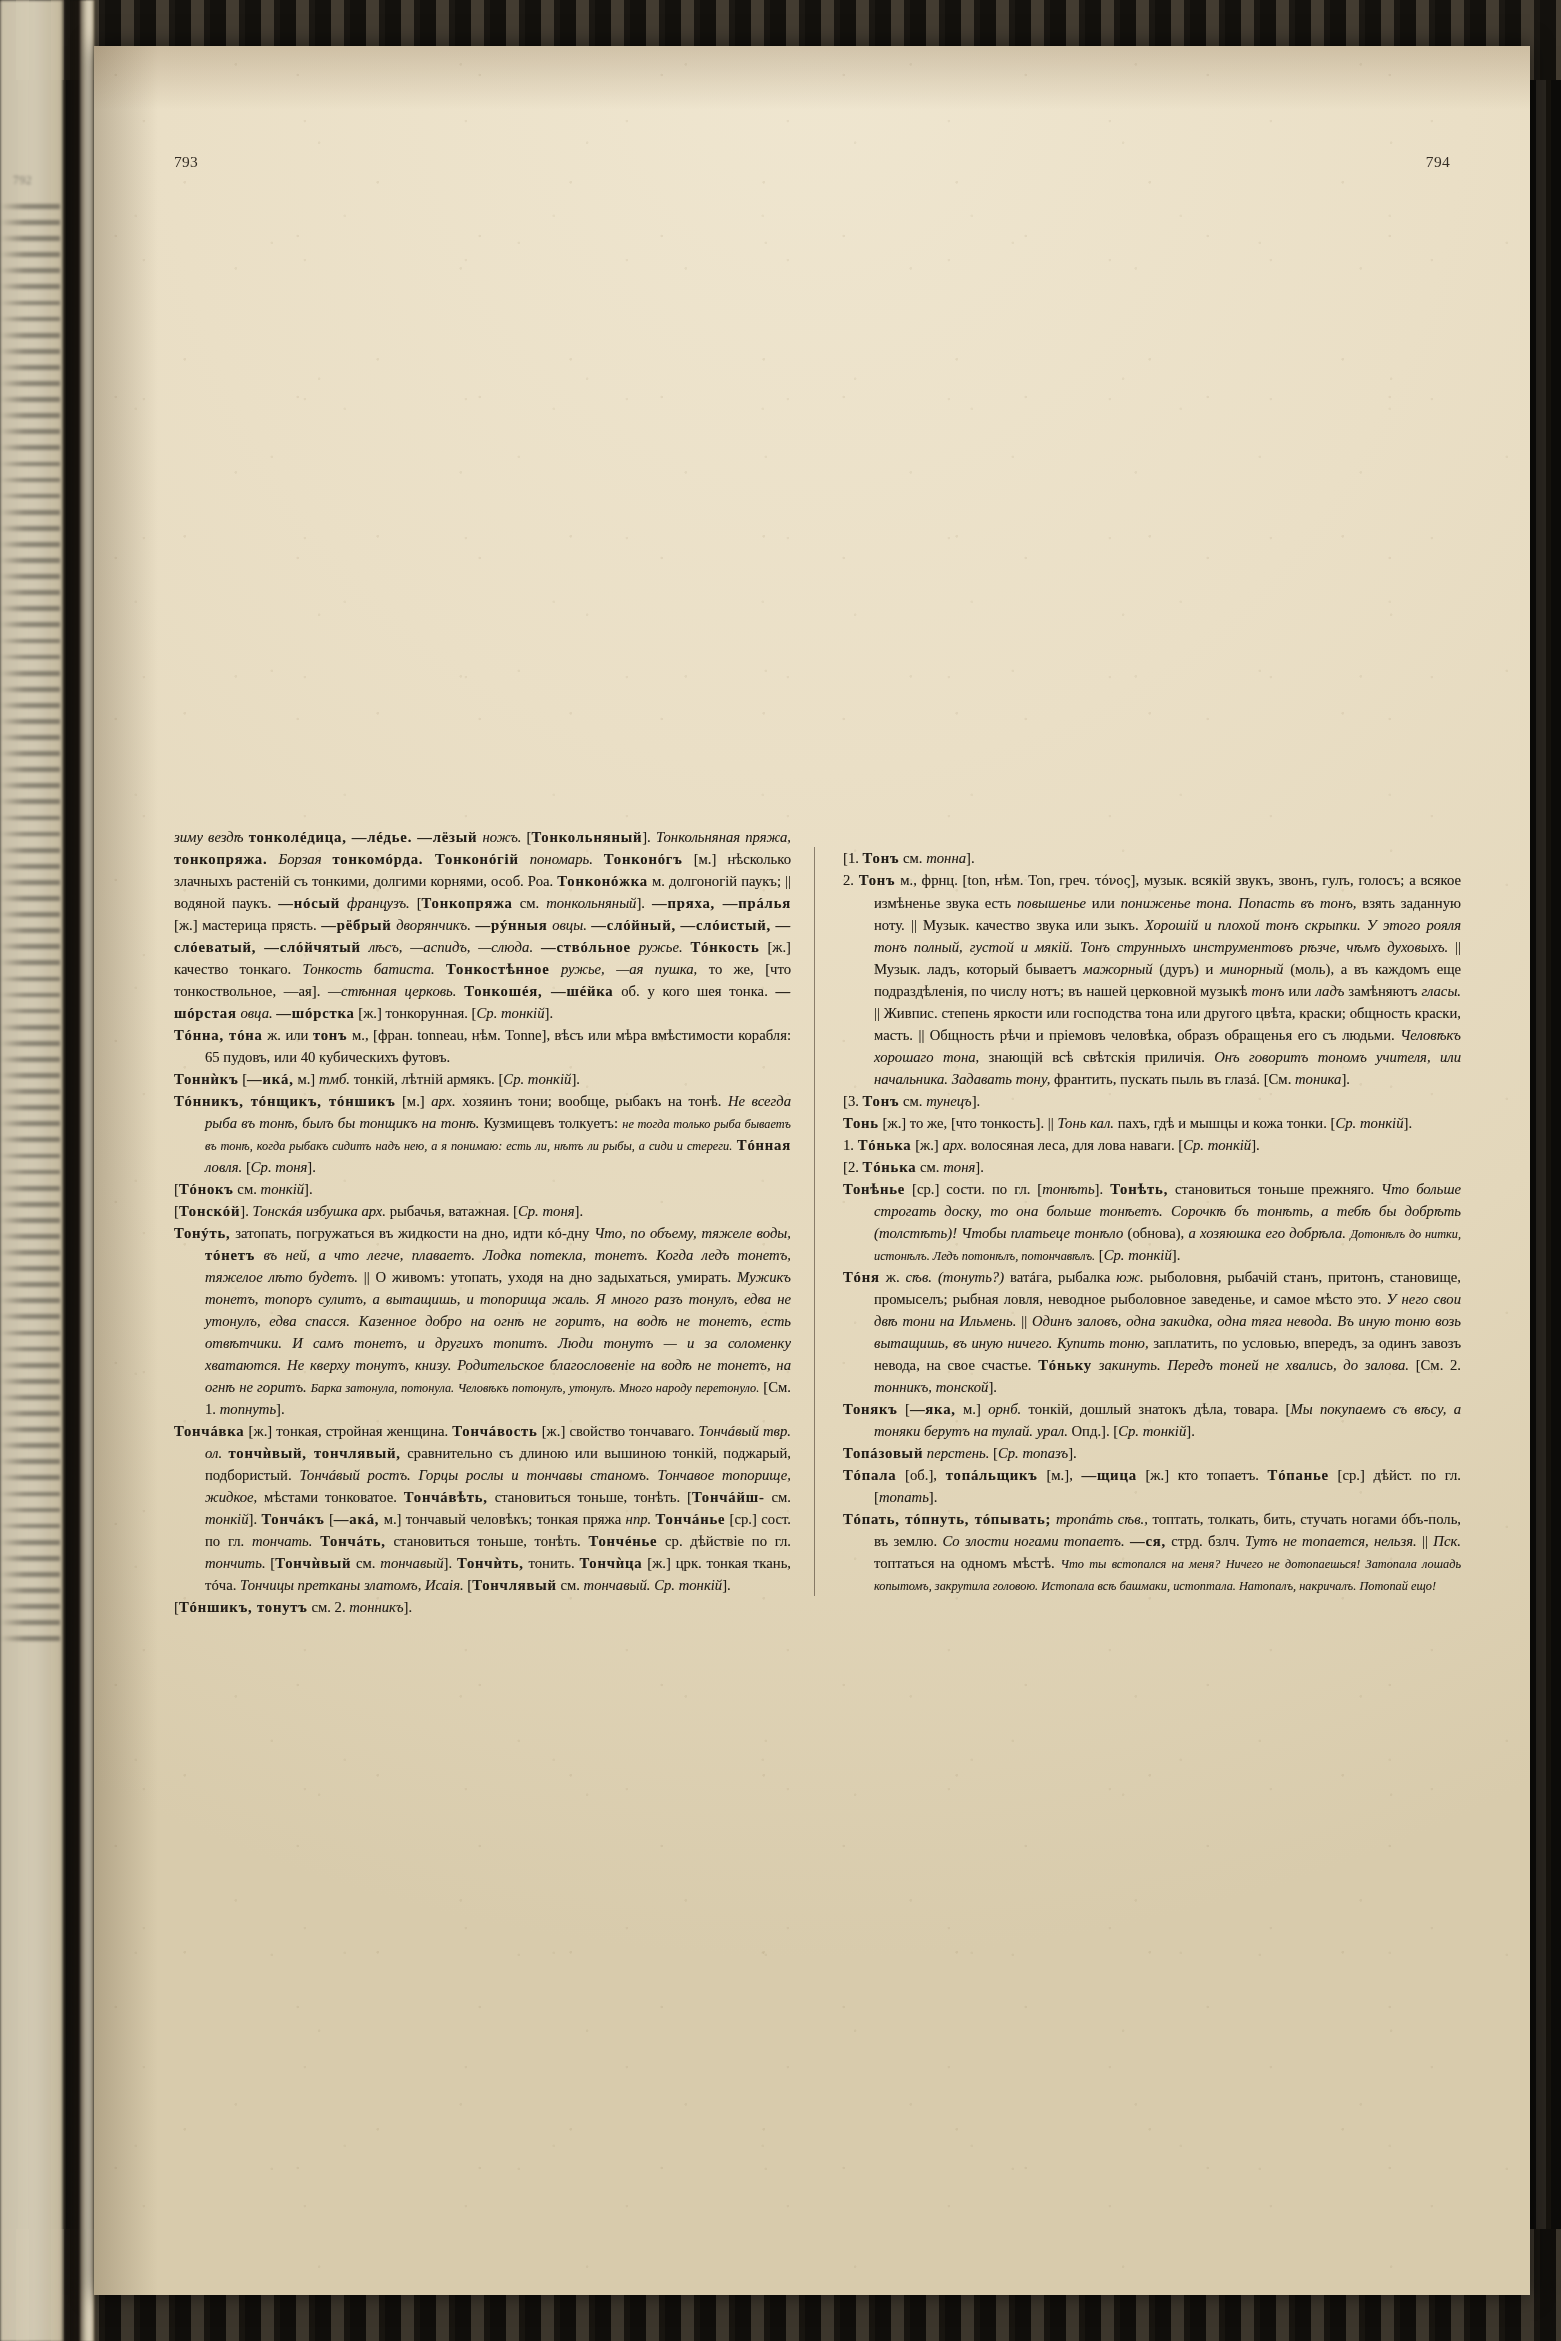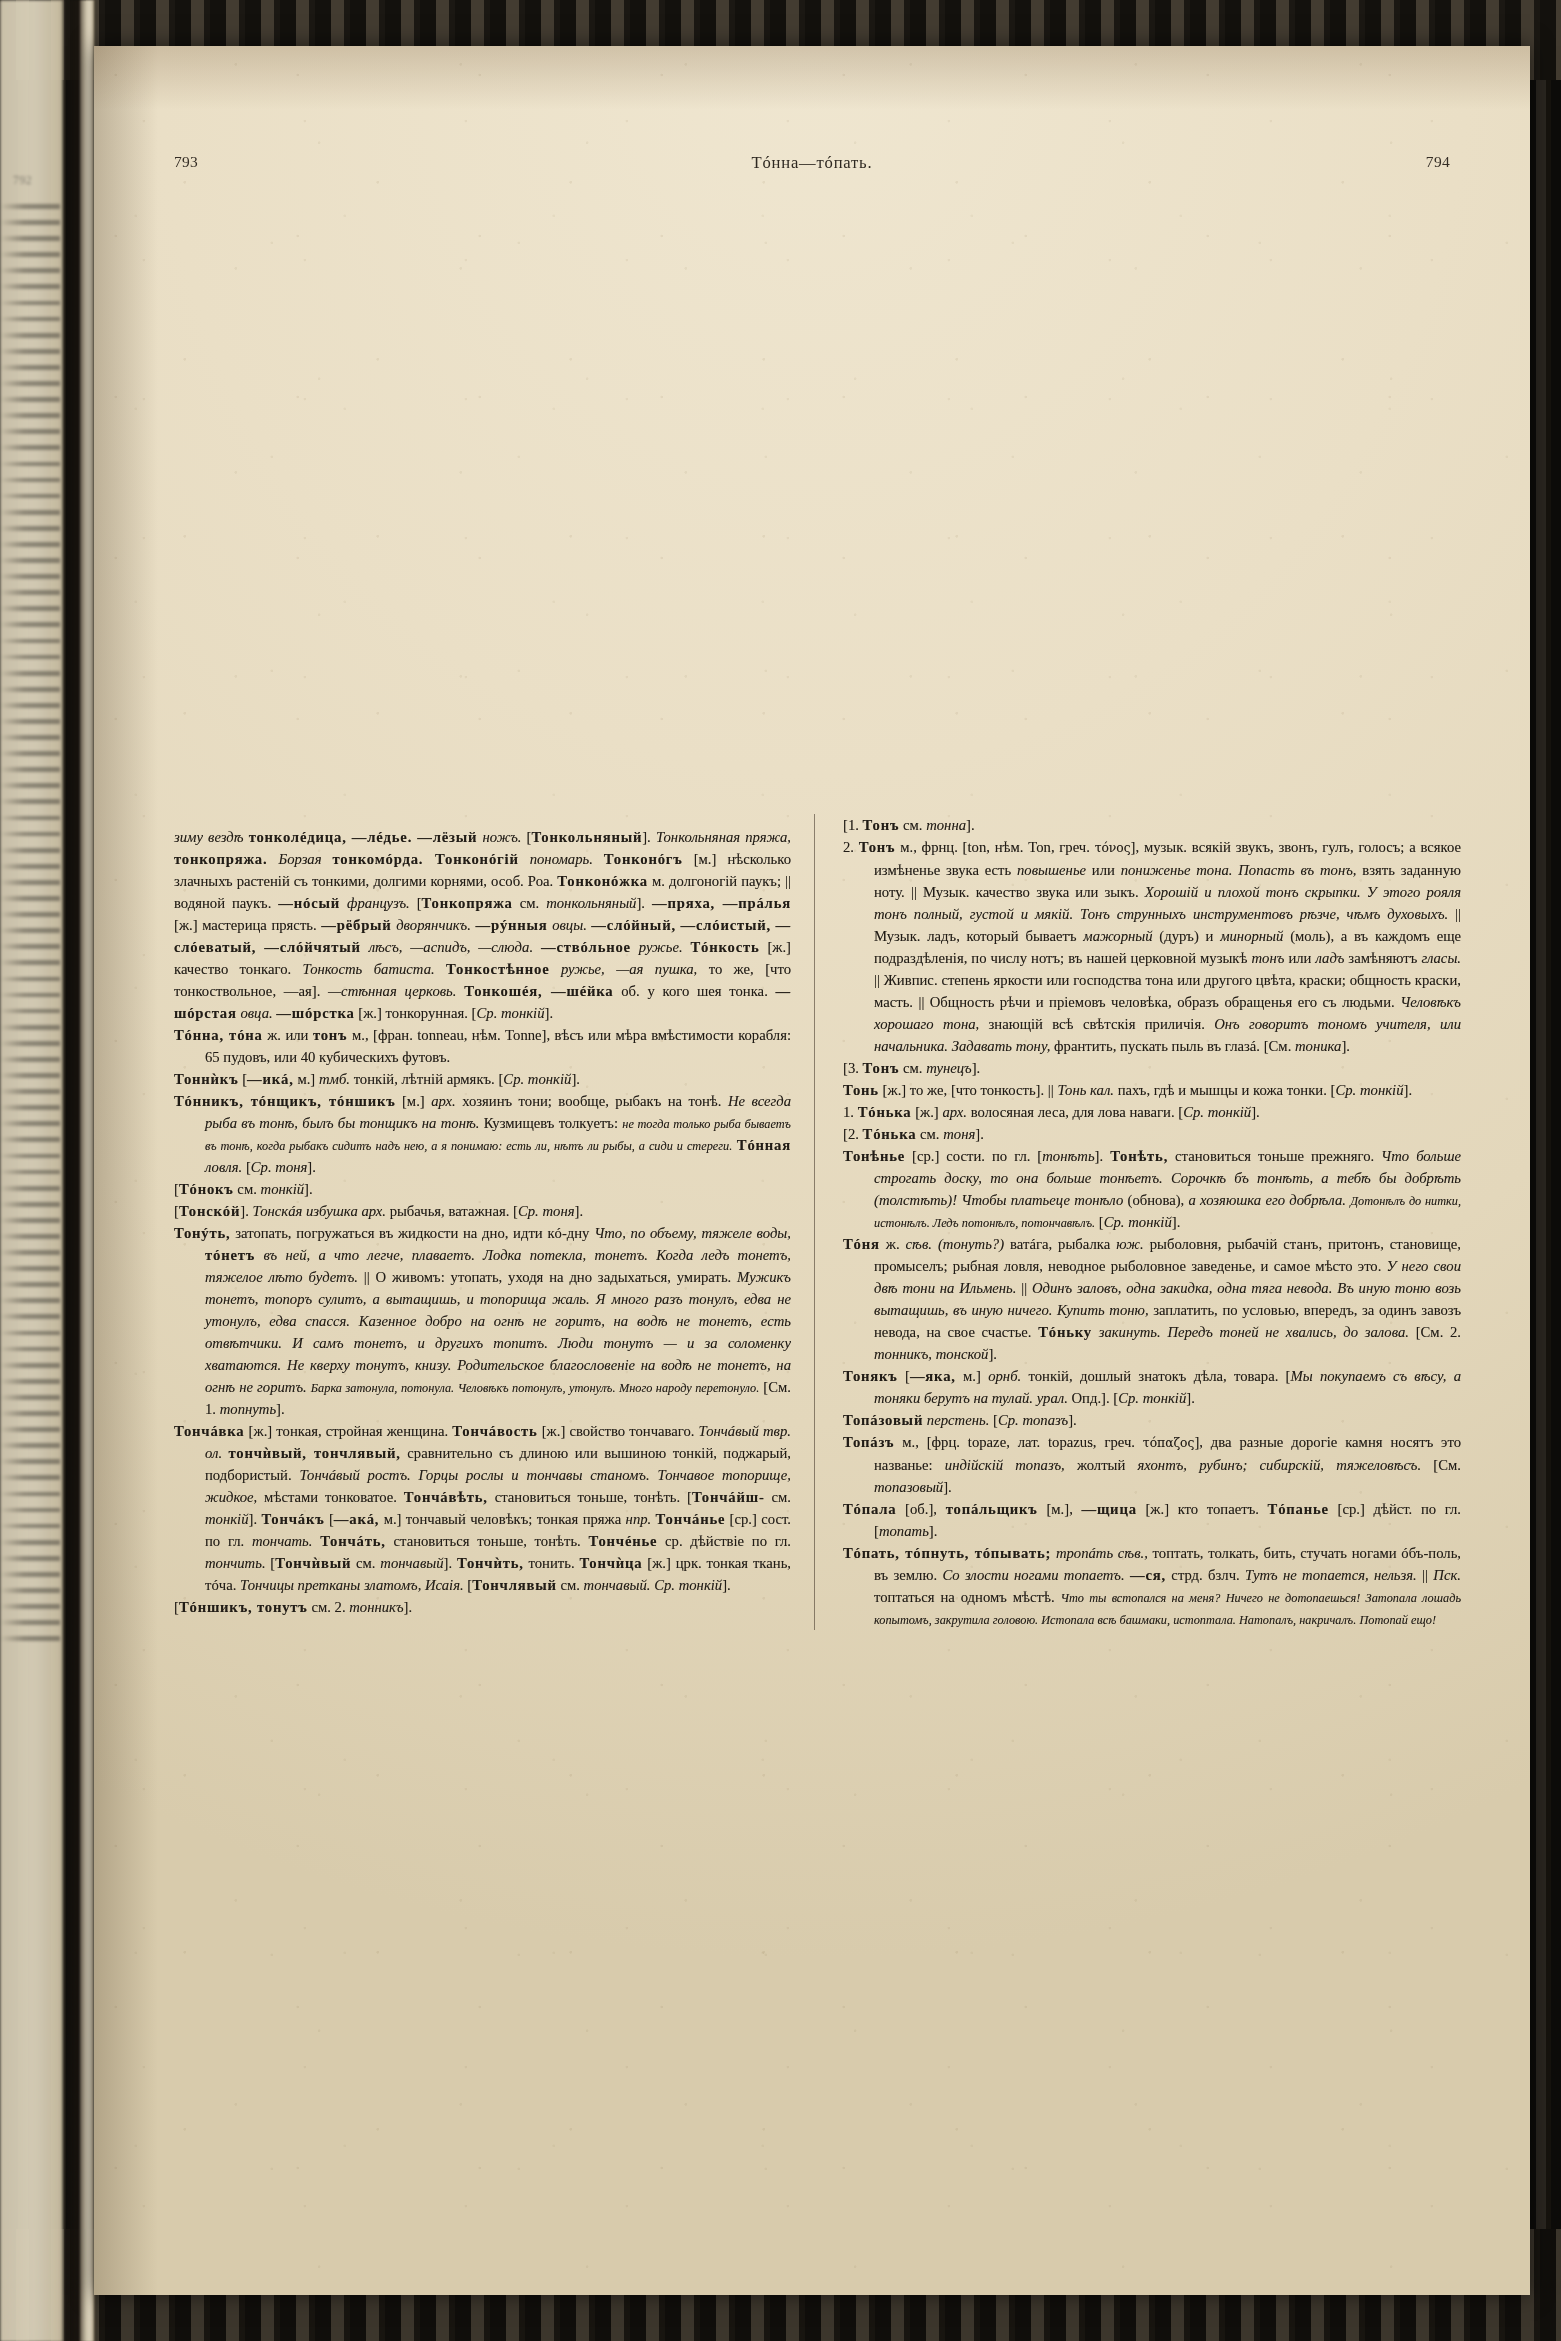--- a/index.html
+++ b/index.html
@@ -246,21 +246,20 @@
   </div>
   <div class="gutter-shadow"></div>
   <div class="spine-edge"></div>
 
   <div class="page">
     <div class="page-inner-shadow"></div>
     <div class="page-top-warm"></div>
 
     <div class="runhead">
       <span class="folio">793</span>
-      <span class="runhead-title">Тóнна—тóпать.</span>
       <span class="folio">794</span>
     </div>
 
     <div class="columns">
       <div class="col left" id="col-left">
           <p class="entry"><i>зиму вездѣ</i> <b>тонколéдица,</b> <b>—лéдье.</b> <b>—лёзый</b> <i>ножъ.</i> [<b>Тонкольняный</b>]. <i>Тонкольняная пряжа,</i> <b>тонкопряжа.</b> <i>Борзая</i> <b>тонкомóрда. Тонконóгiй</b> <i>пономарь.</i> <b>Тонконóгъ</b> [м.] нѣсколько злачныхъ растенiй съ тонкими, долгими корнями, особ. Роа. <b>Тонконóжка</b> м. долгоногiй паукъ; || водяной паукъ. <b>—нóсый</b> <i>французъ.</i> [<b>Тонкопряжа</b> см. <i>тонкольняный</i>]. <b>—пряха, —прáлья</b> [ж.] мастерица прясть. <b>—рёбрый</b> <i>дворянчикъ.</i> <b>—рýнныя</b> <i>овцы.</i> <b>—слóйный,</b> <b>—слóистый,</b> <b>—слóеватый,</b> <b>—слóйчятый</b> <i>лѣсъ,</i> <i>—аспидъ,</i> <i>—слюда.</i> <b>—ствóльное</b> <i>ружье.</i> <b>Тóнкость</b> [ж.] качество тонкаго. <i>Тонкость батиста.</i> <b>Тонкостѣнное</b> <i>ружье, —ая пушка,</i> то же, [что тонкоствольное, —ая]. <i>—стѣнная церковь.</i> <b>Тонкошéя, —шéйка</b> об. у кого шея тонка. <b>—шóрстая</b> <i>овца.</i> <b>—шóрстка</b> [ж.] тонкорунная. [<i>Ср. тонкiй</i>].</p>
           <p class="entry hang"><b>Тóнна, тóна</b> ж. или <b>тонъ</b> м., [фран. tonneau, нѣм. Tonne], вѣсъ или мѣра вмѣстимости корабля: 65 пудовъ, или 40 кубическихъ футовъ.</p>
           <p class="entry hang"><b>Тоннѝкъ</b> [<b>—икá,</b> м.] <i>тмб.</i> тонкiй, лѣтнiй армякъ. [<i>Ср. тонкiй</i>].</p>
           <p class="entry hang"><b>Тóнникъ, тóнщикъ, тóншикъ</b> [м.] <i>арх.</i> хозяинъ тони; вообще, рыбакъ на тонѣ. <i>Не всегда рыба въ тонѣ, былъ бы тонщикъ на тонѣ.</i> Кузмищевъ толкуетъ: <span class="sm"><i>не тогда только рыба бываетъ въ тонѣ, когда рыбакъ сидитъ надъ нею, а я понимаю: есть ли, нѣтъ ли рыбы, а сиди и стереги.</i></span> <b>Тóнная</b> <i>ловля.</i> [<i>Ср. тоня</i>].</p>
           <p class="entry hang">[<b>Тóнокъ</b> см. <i>тонкiй</i>].</p>
@@ -273,20 +272,19 @@
           <p class="entry hang">[1. <b>Тонъ</b> см. <i>тонна</i>].</p>
           <p class="entry hang">2. <b>Тонъ</b> м., фрнц. [ton, нѣм. Ton, греч. <span class="gr">τόνος</span>], музык. всякiй звукъ, звонъ, гулъ, голосъ; а всякое измѣненье звука есть <i>повышенье</i> или <i>пониженье тона. Попасть въ тонъ,</i> взять заданную ноту. || Музык. качество звука или зыкъ. <i>Хорошiй и плохой тонъ скрыпки. У этого рояля тонъ полный, густой и мякiй. Тонъ струнныхъ инструментовъ рѣзче, чѣмъ духовыхъ.</i> || Музык. ладъ, который бываетъ <i>мажорный</i> (дуръ) и <i>минорный</i> (моль), а въ каждомъ еще подраздѣленiя, по числу нотъ; въ нашей церковной музыкѣ <i>тонъ</i> или <i>ладъ</i> замѣняютъ <i>гласы.</i> || Живпис. степень яркости или господства тона или другого цвѣта, краски; общность краски, масть. || Общность рѣчи и прiемовъ человѣка, образъ обращенья его съ людьми. <i>Человѣкъ хорошаго тона,</i> знающiй всѣ свѣтскiя приличiя. <i>Онъ говоритъ тономъ учителя, или начальника. Задавать тону,</i> франтить, пускать пыль въ глазá. [См. <i>тоника</i>].</p>
           <p class="entry hang">[3. <b>Тонъ</b> см. <i>тунецъ</i>].</p>
           <p class="entry hang"><b>Тонь</b> [ж.] то же, [что тонкость]. || <i>Тонь кал.</i> пахъ, гдѣ и мышцы и кожа тонки. [<i>Ср. тонкiй</i>].</p>
           <p class="entry hang">1. <b>Тóнька</b> [ж.] <i>арх.</i> волосяная леса, для лова наваги. [<i>Ср. тонкiй</i>].</p>
           <p class="entry hang">[2. <b>Тóнька</b> см. <i>тоня</i>].</p>
           <p class="entry hang"><b>Тонѣнье</b> [ср.] сости. по гл. [<i>тонѣть</i>]. <b>Тонѣть,</b> становиться тоньше прежняго. <i>Что больше строгать доску, то она больше тонѣетъ. Сорочкѣ бъ тонѣть, а тебѣ бы добрѣть (толстѣть)! Чтобы платьеце тонѣло</i> (обнова), <i>а хозяюшка его добрѣла.</i> <span class="sm"><i>Дотонѣлъ до нитки, истонѣлъ. Ледъ потонѣлъ, потончавѣлъ.</i></span> [<i>Ср. тонкiй</i>].</p>
           <p class="entry hang"><b>Тóня</b> ж. <i>сѣв. (тонуть?)</i> ватáга, рыбалка <i>юж.</i> рыболовня, рыбачiй станъ, притонъ, становище, промыселъ; рыбная ловля, неводное рыболовное заведенье, и самое мѣсто это. <i>У него свои двѣ тони на Ильмень.</i> || <i>Одинъ заловъ, одна закидка, одна тяга невода. Въ иную тоню возь вытащишь, въ иную ничего. Купить тоню,</i> заплатить, по условью, впередъ, за одинъ завозъ невода, на свое счастье. <b>Тóньку</b> <i>закинуть. Передъ тоней не хвались, до залова.</i> [См. 2. <i>тонникъ, тонской</i>].</p>
           <p class="entry hang"><b>Тонякъ</b> [<b>—яка,</b> м.] <i>орнб.</i> тонкiй, дошлый знатокъ дѣла, товара. [<i>Мы покупаемъ съ вѣсу, а тоняки берутъ на тулай. урал.</i> Опд.]. [<i>Ср. тонкiй</i>].</p>
           <p class="entry hang"><b>Топáзовый</b> <i>перстень.</i> [<i>Ср. топазъ</i>].</p>
-          <p class="entry hang"><b>Топáзъ</b> м., [фрц. topaze, лат. topazus, греч. <span class="gr">τόπαζος</span>], два разные дорогiе камня носятъ это названье: <i>индiйскiй топазъ,</i> жолтый <i>яхонтъ, рубинъ; сибирскiй, тяжеловѣсъ.</i> [См. <i>топазовый</i>].</p>
           <p class="entry hang"><b>Тóпала</b> [об.], <b>топáльщикъ</b> [м.], <b>—щица</b> [ж.] кто топаетъ. <b>Тóпанье</b> [ср.] дѣйст. по гл. [<i>топать</i>].</p>
           <p class="entry hang"><b>Тóпать, тóпнуть, тóпывать;</b> <i>тропáть сѣв.,</i> топтать, толкать, бить, стучать ногами óбъ-поль, въ землю. <i>Со злости ногами топаетъ.</i> <b>—ся,</b> стрд. бзлч. <i>Тутъ не топается, нельзя.</i> || <i>Пск.</i> топтаться на одномъ мѣстѣ. <span class="sm"><i>Что ты встопался на меня? Ничего не дотопаешься! Затопала лошадь копытомъ, закрутила головою. Истопала всѣ башмаки, истоптала. Натопалъ, накричалъ. Потопай ещо!</i></span></p>
         </div>
     </div>
   </div>
 </div>
 
 
 </body></html>

